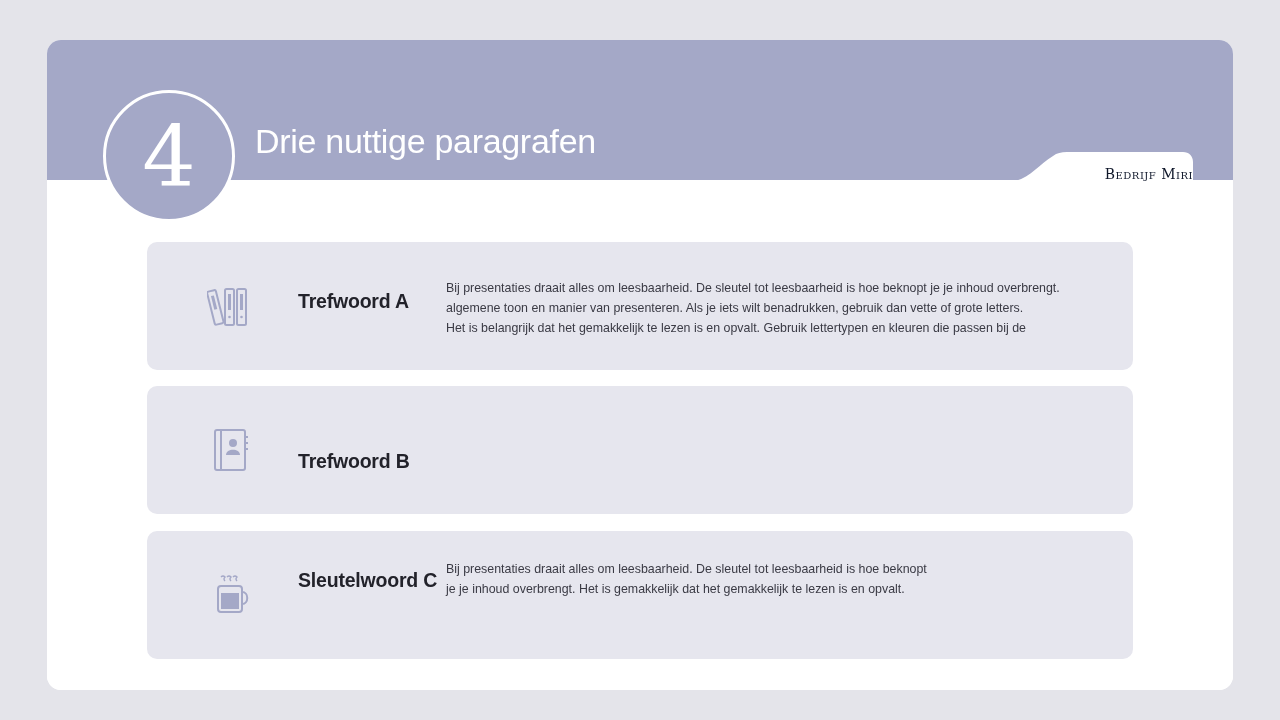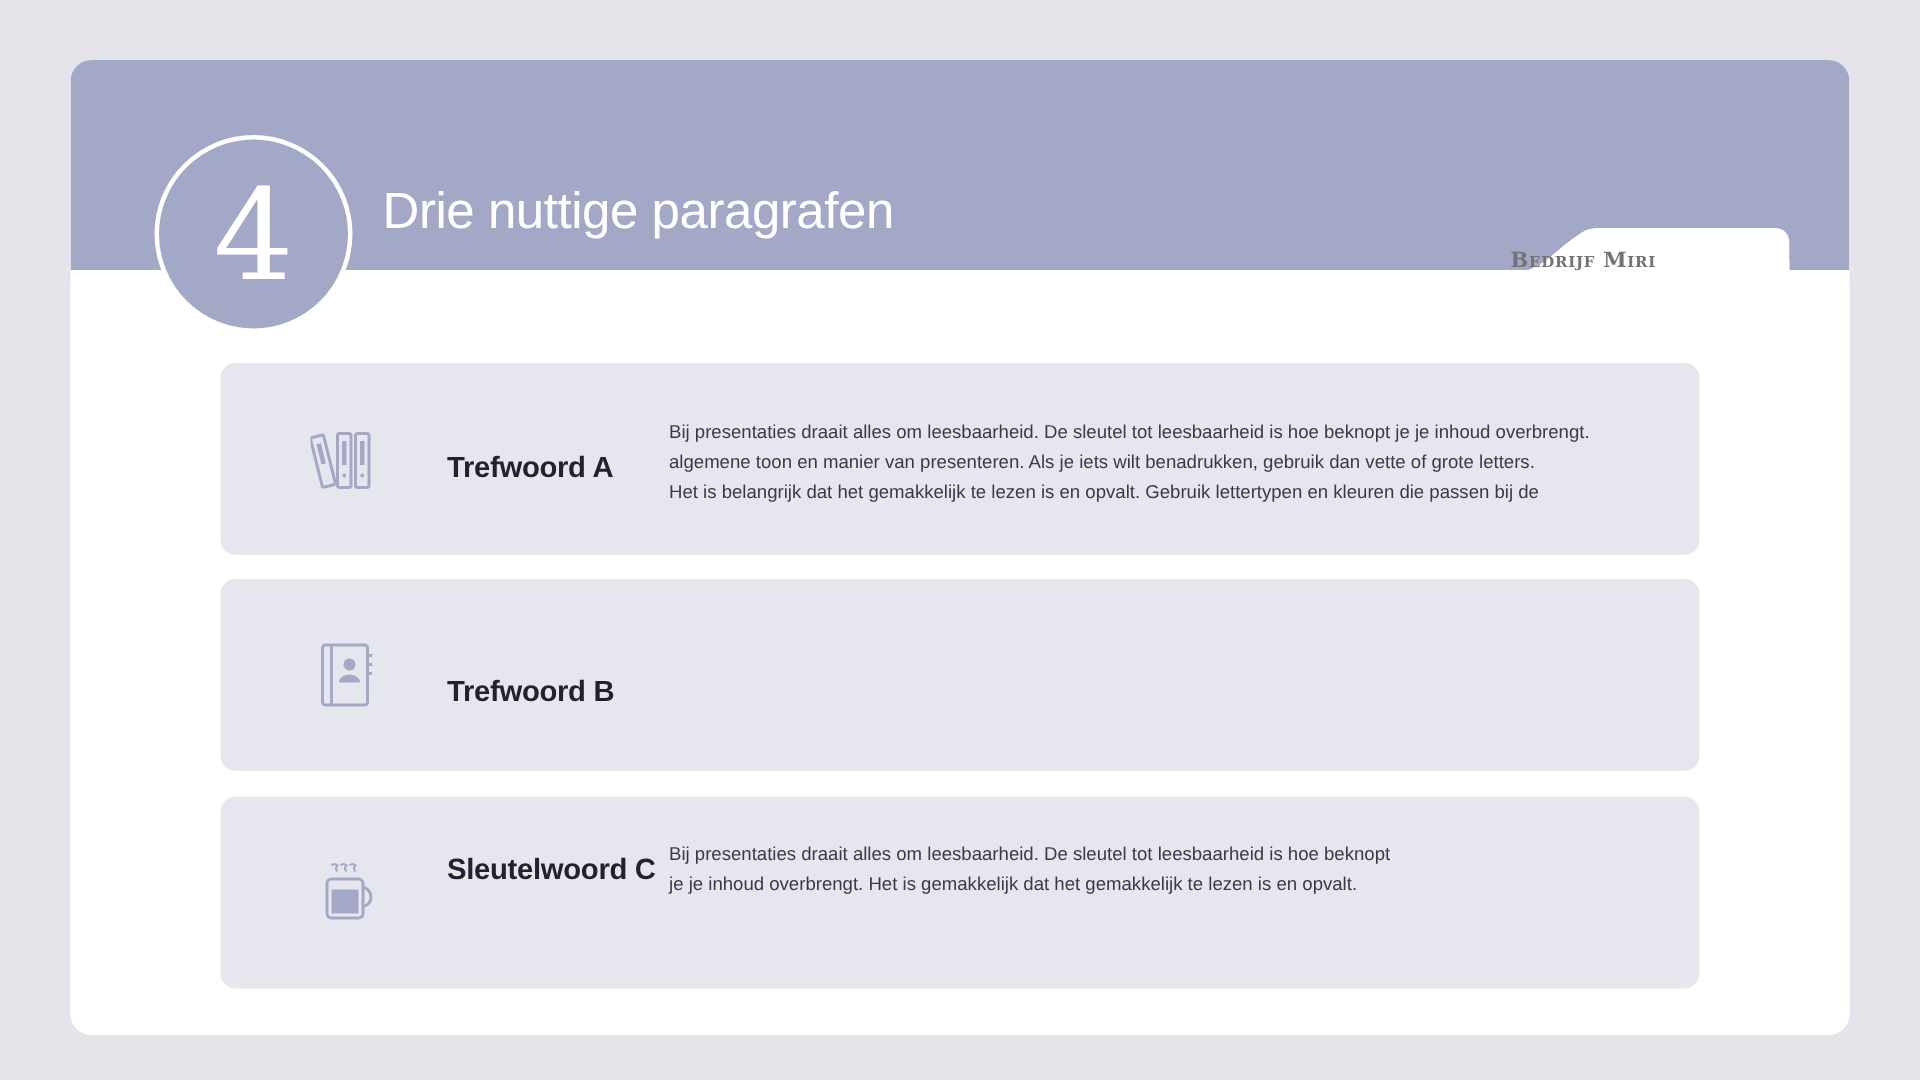--- a/index.html
+++ b/index.html
@@ -29,27 +29,27 @@
     border-top-right-radius: 12px;
   }
   .brand-tab {
     position: absolute;
     top: 112px; left: 960px;
     width: 186px; height: 40px;
   }
   .brand-tab svg { position: absolute; left: 0; top: 0; }
   .brand-label {
     position: absolute; left: 0; top: 14px; width: 100%;
-    text-align: left;
+    text-align: right;
     font-family: "DejaVu Serif", "Liberation Serif", serif;
     font-variant: small-caps;
-    font-weight: bold;
+    font-weight: normal;
     font-size: 14px;
     letter-spacing: 0.5px;
-    color: #737373;
+    color: #0f172a;
   }
   .number-circle {
     position: absolute;
     left: 56px; top: 50px;
     width: 132px; height: 132px;
     border-radius: 50%;
     background: #a4a8c7;
     border: 3px solid #ffffff;
     display: flex; align-items: center; justify-content: center;
   }
@@ -125,21 +125,21 @@
             <rect x="7" y="11" width="3" height="14" fill="#a4a8c7" stroke="none"></rect>
           </g>
           <rect x="18" y="5" width="9" height="36" rx="1.5"></rect>
           <rect x="21" y="10" width="3" height="16" fill="#a4a8c7" stroke="none"></rect>
           <circle cx="22.5" cy="33" r="1.3" fill="#a4a8c7" stroke="none"></circle>
           <rect x="30" y="5" width="9" height="36" rx="1.5"></rect>
           <rect x="33" y="10" width="3" height="16" fill="#a4a8c7" stroke="none"></rect>
           <circle cx="34.5" cy="33" r="1.3" fill="#a4a8c7" stroke="none"></circle>
         </svg>
       </div>
-      <div class="keyword" style="top:59px;">Trefwoord A</div>
+      <div class="keyword" style="top:48px;">Trefwoord A</div>
       <div class="para" style="top:36px;">
         <div>Bij presentaties draait alles om leesbaarheid. De sleutel tot leesbaarheid is hoe beknopt je je inhoud overbrengt.</div>
         <div>algemene toon en manier van presenteren. Als je iets wilt benadrukken, gebruik dan vette of grote letters.</div>
         <div>Het is belangrijk dat het gemakkelijk te lezen is en opvalt. Gebruik lettertypen en kleuren die passen bij de</div>
       </div>
     </div>
 
     <div class="row" style="top:144px;">
       <div class="icon" style="top:40px;">
         <svg width="50" height="48" viewBox="0 0 50 48" fill="none" stroke="#a4a8c7" stroke-width="2">

